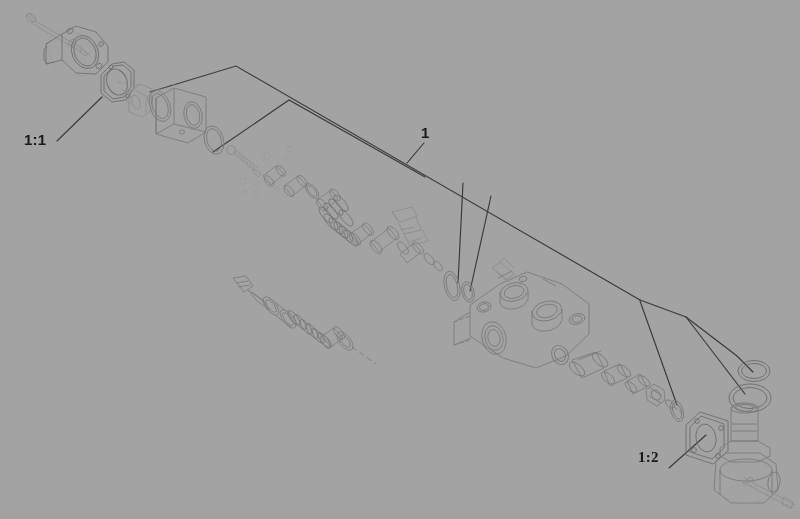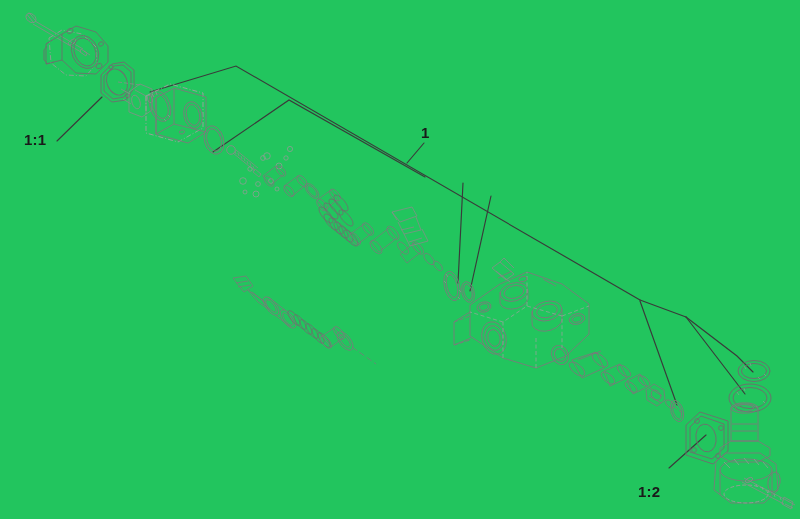--- a/index.html
+++ b/index.html
@@ -7,21 +7,21 @@
     padding: 0;
     background: #ffffff;
   }
   body {
     font-family: "Liberation Sans", sans-serif;
   }
   #sheet {
     position: relative;
     width: 800px;
     height: 519px;
-    background: #22c55e;
+    background: #a3a3a3;
     overflow: hidden;
   }
   #sheet svg {
     position: absolute;
     left: 0;
     top: 0;
     width: 800px;
     height: 519px;
   }
   .callout-label {
@@ -398,15 +398,15 @@
       <circle cx="277" cy="189" r="2.0"></circle>
       <circle cx="245" cy="192" r="2.0"></circle>
     </g>
 
   </svg>
 
   <div class="callout-label" style="left:24px; top:132px;">1:1</div>
 
   <div class="callout-label" style="left:421px; top:125px;">1</div>
 
-  <div class="callout-label" style="left:638px; top:484px;">1:2</div>
+  <div class="callout-label" style="left:638px; top:450px;font-family:Liberation Serif, serif;">1:2</div>
 
 </div>
 
 </body></html>

